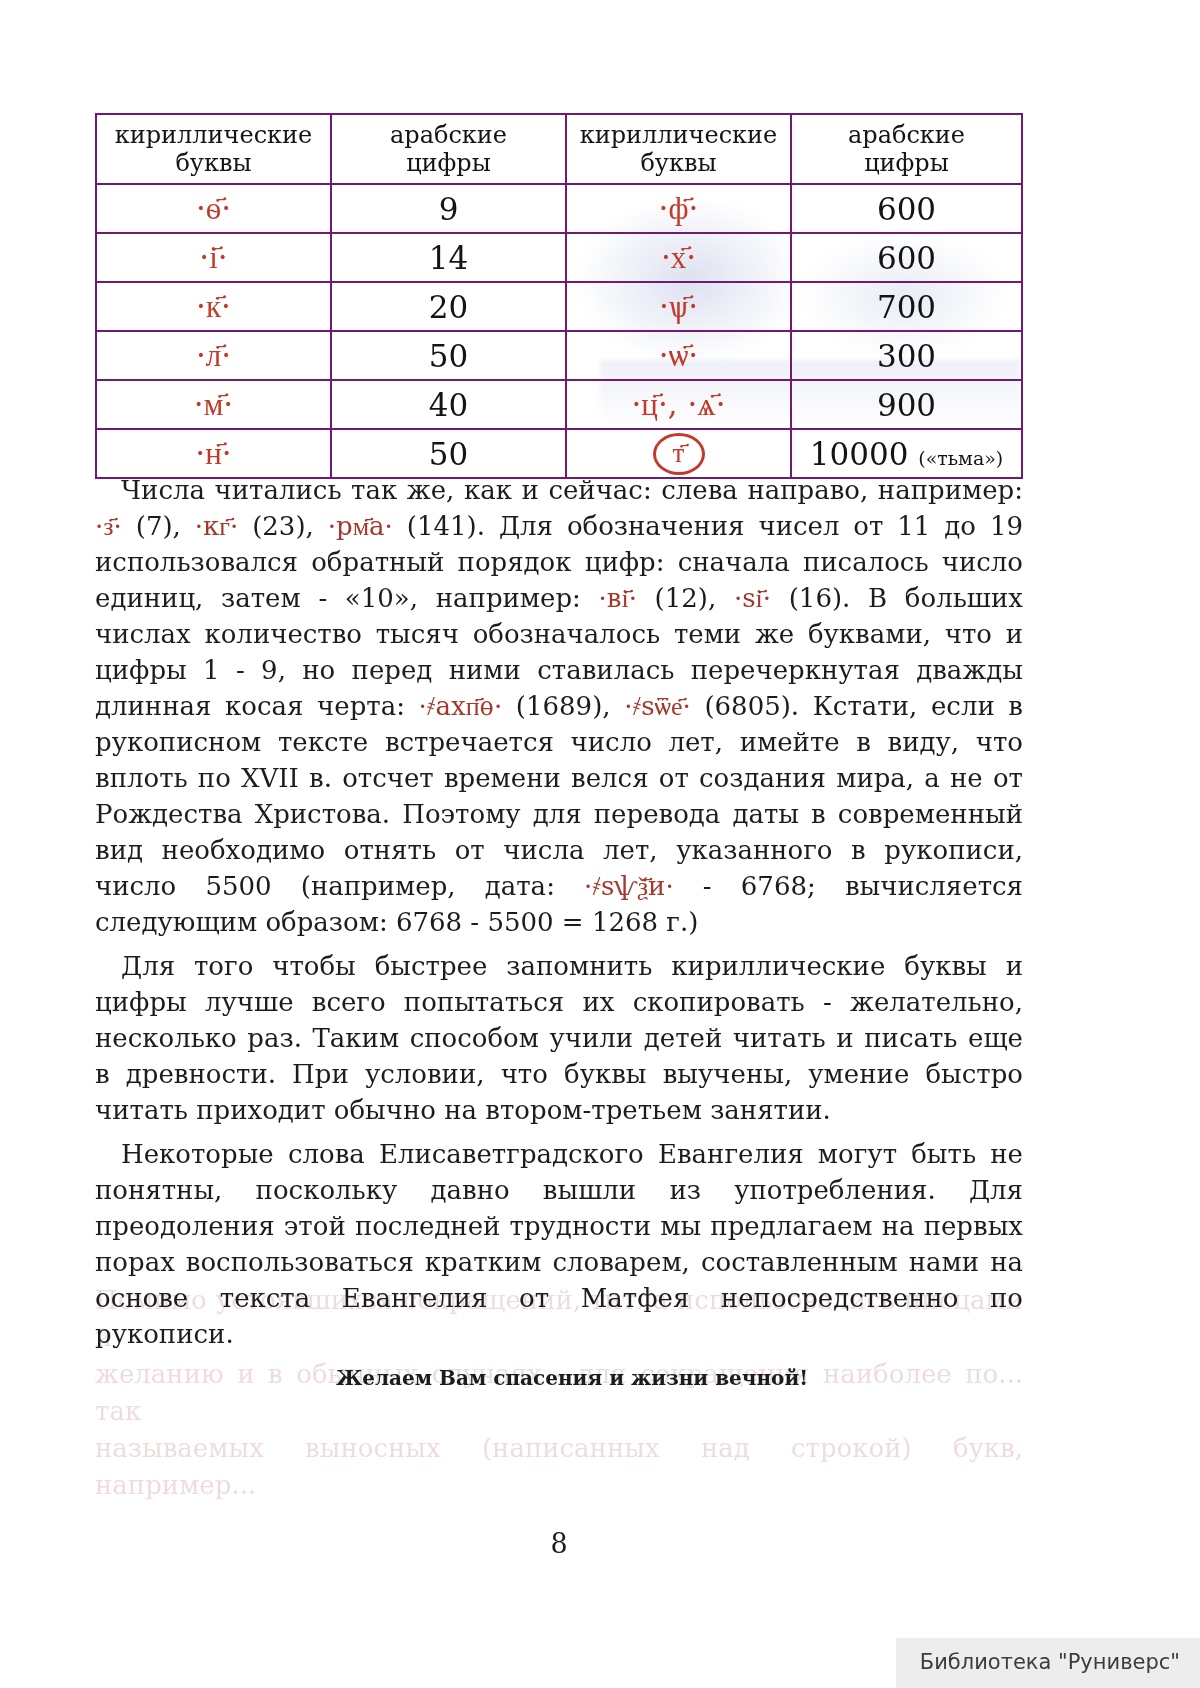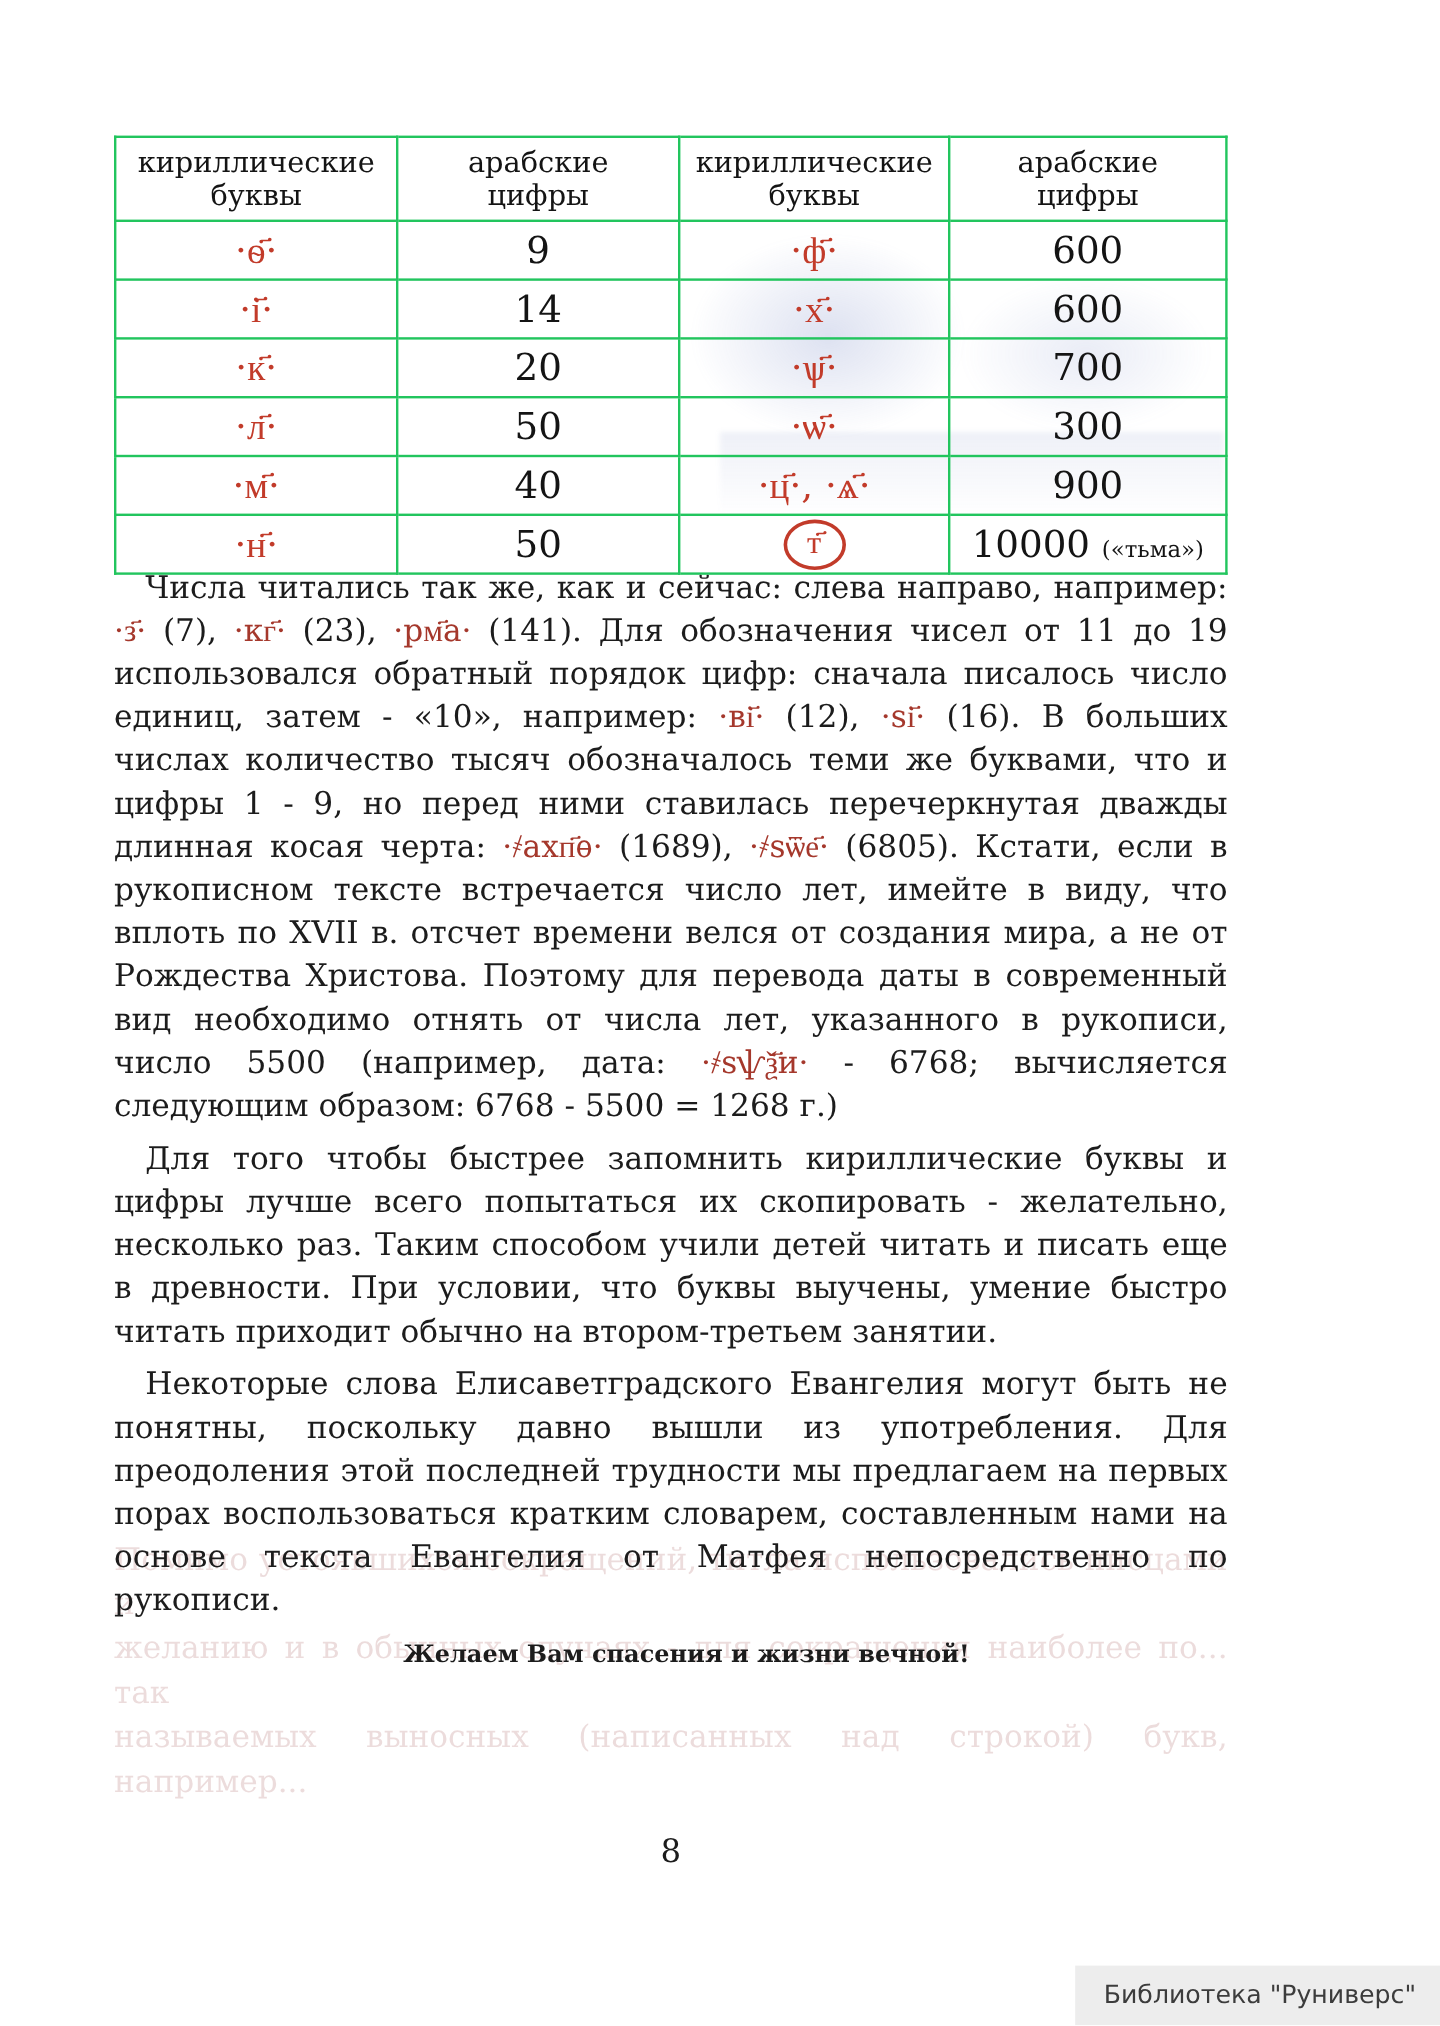--- a/index.html
+++ b/index.html
@@ -29,21 +29,21 @@
   .bleed-lines{left:95px;top:1282px;width:928px;
     color:rgba(160,80,80,0.20);font-size:26px;line-height:37px;filter:blur(0.6px);
     text-align:justify;}
 
   
   .numtable{
     position:absolute;left:95px;top:113px;width:926px;
     border-collapse:collapse;table-layout:fixed;
   }
   .numtable th,.numtable td{
-    border:2px solid #22c55e;
+    border:2px solid #701a75;
     text-align:center;vertical-align:middle;
     padding:0;
   }
   .numtable th{height:68px;font-size:24px;font-weight:normal;color:#141414;}
   .numtable td{height:47px;}
   .numtable td.glyph{color:#c23b2a;font-size:31px;}
   .numtable td.num{font-size:31px;color:#141414;}
   .numtable .note{font-size:19px;color:#141414;}
   .circle{
     display:inline-block;

